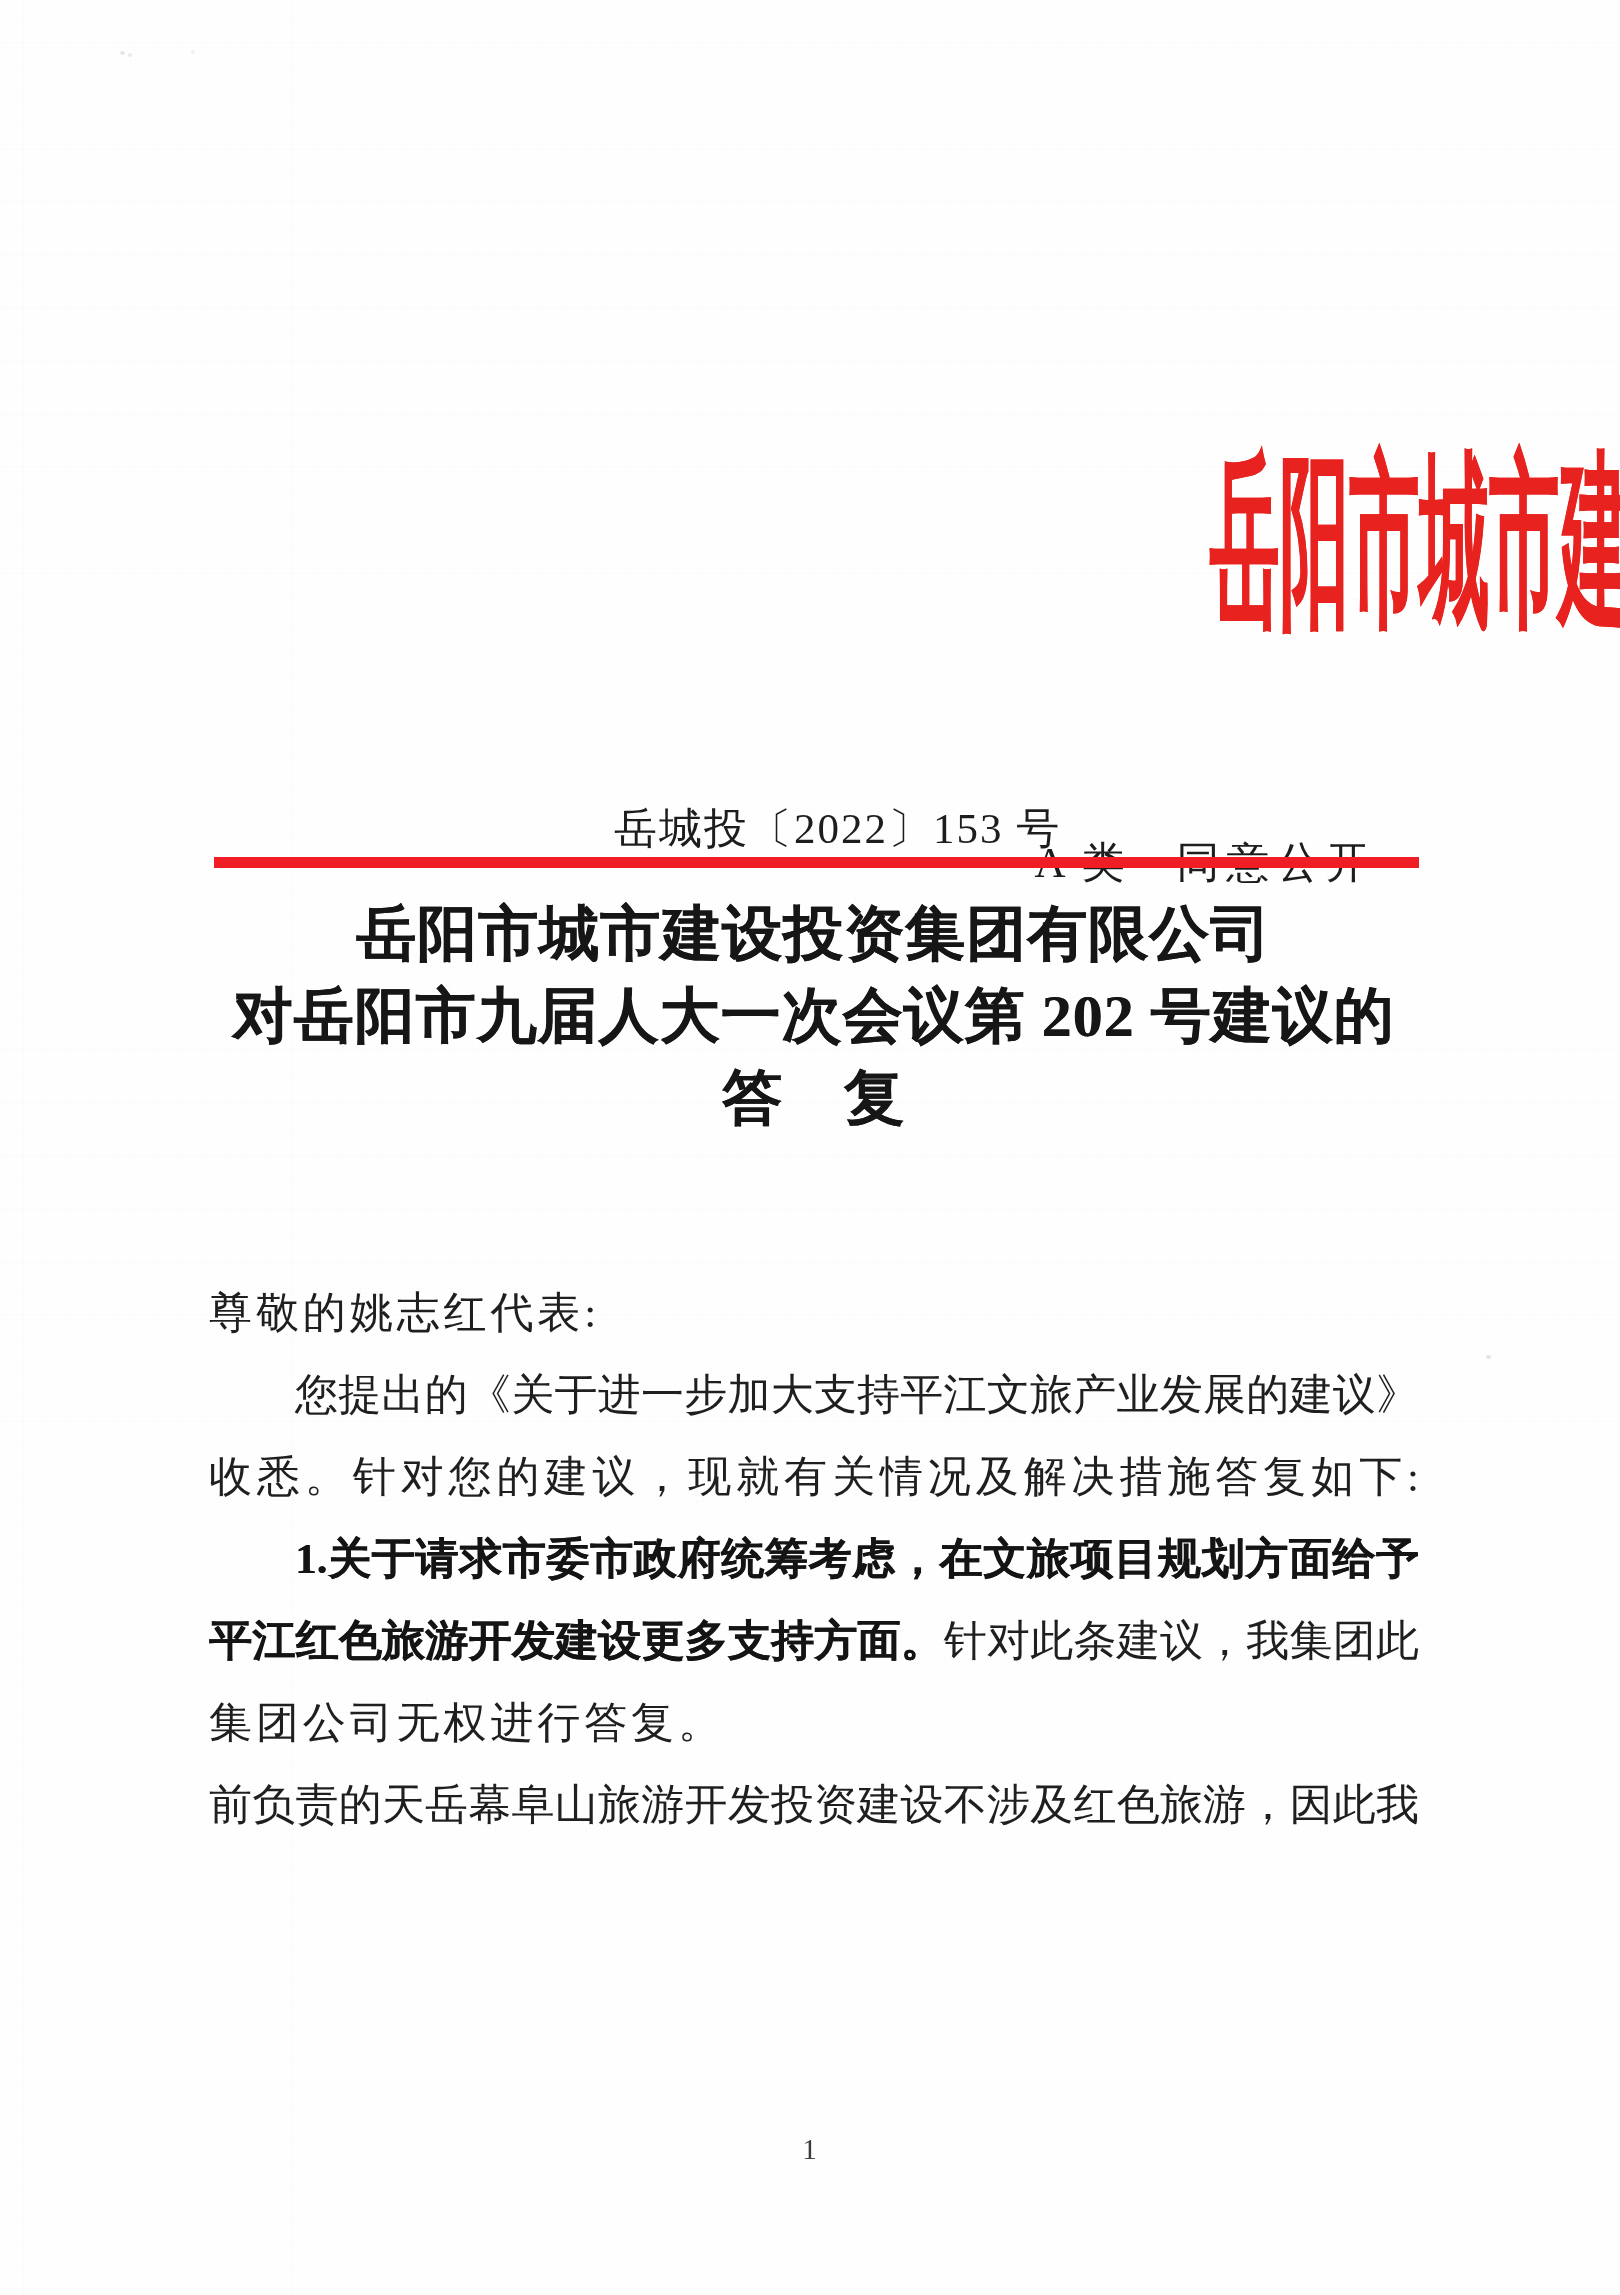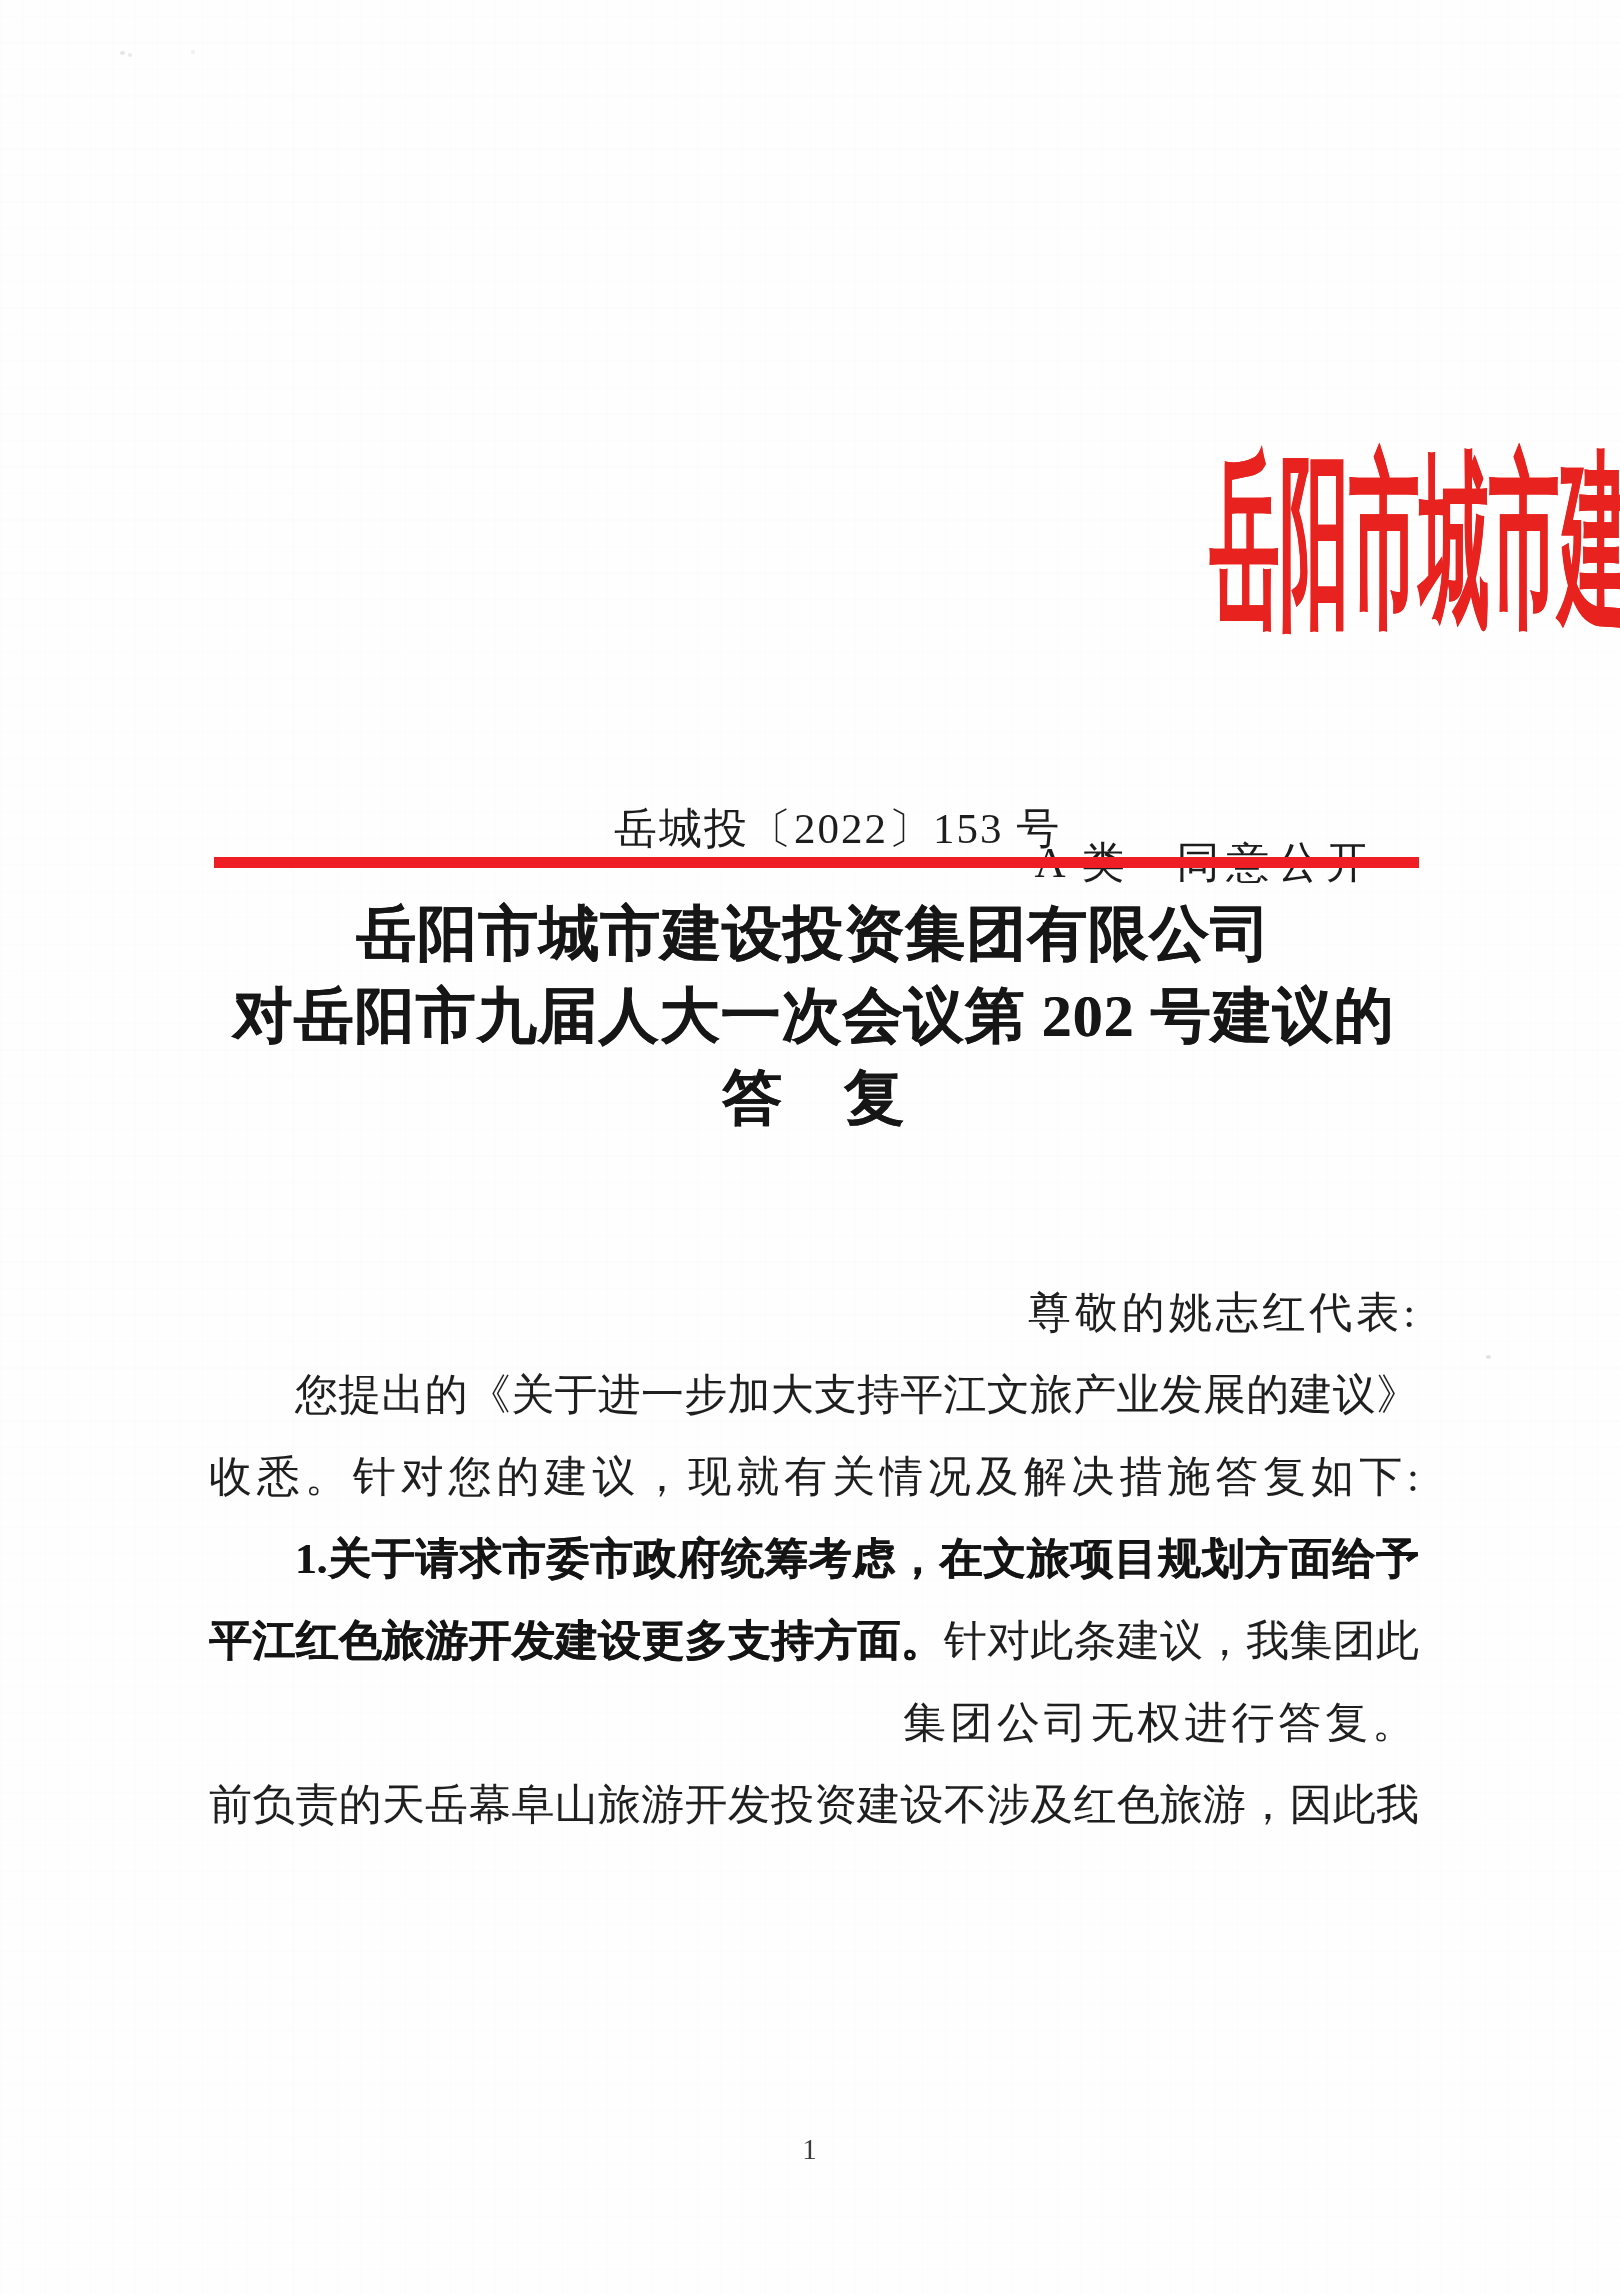--- a/index.html
+++ b/index.html
@@ -110,21 +110,21 @@
     font-size: 43px;
     line-height: 82px;
     color: #1f1f1f;
   }
   .bodyline { white-space: nowrap; }
   .bodyline.fill {
     white-space: normal;
     text-align: justify;
     text-align-last: justify;
   }
-  .bodyline.plain { letter-spacing: 3.9px; text-align: right; }
+  .bodyline.plain { letter-spacing: 3.9px; }
   .bodyline.indent { text-indent: 86px; }
   .seg.bold {
     font-weight: bold;
     text-shadow: 0.6px 0 0 #141414;
     color: #141414;
   }
 
   
   .page-number {
     position: absolute;

